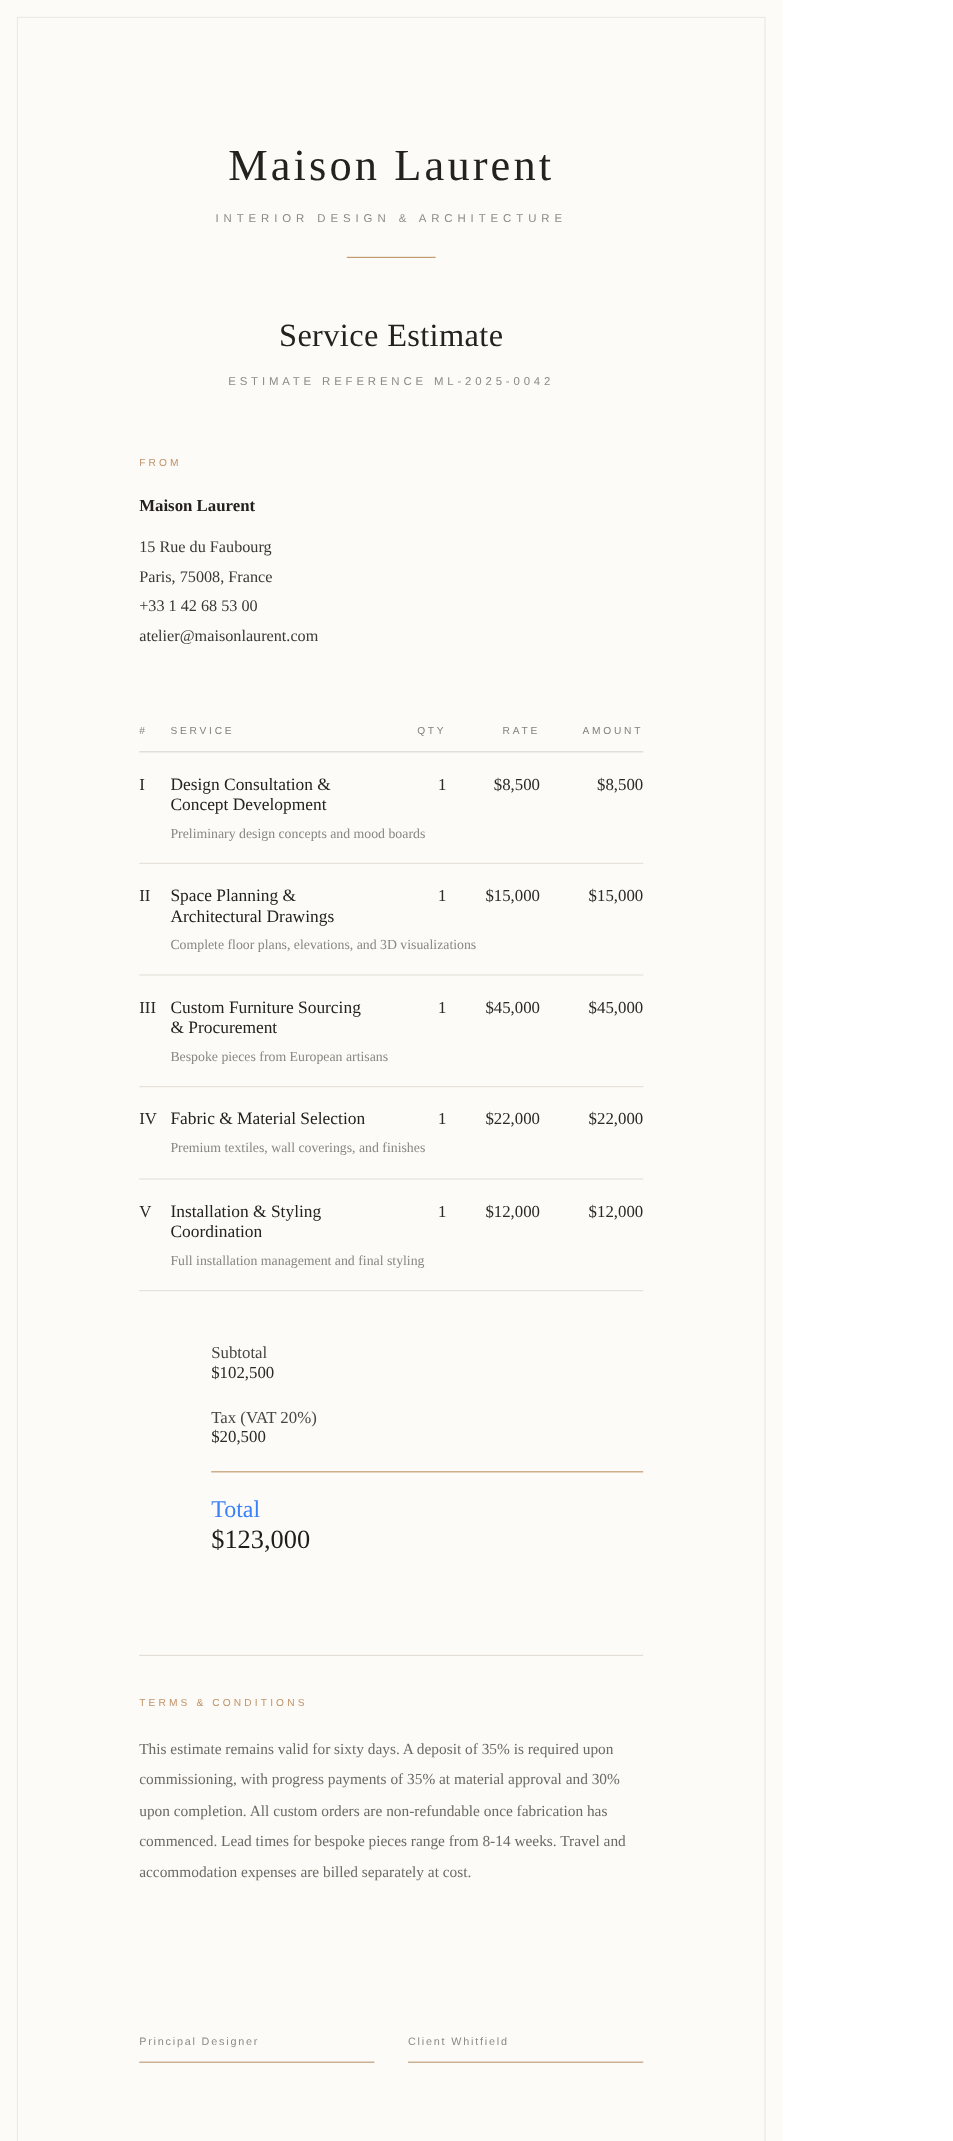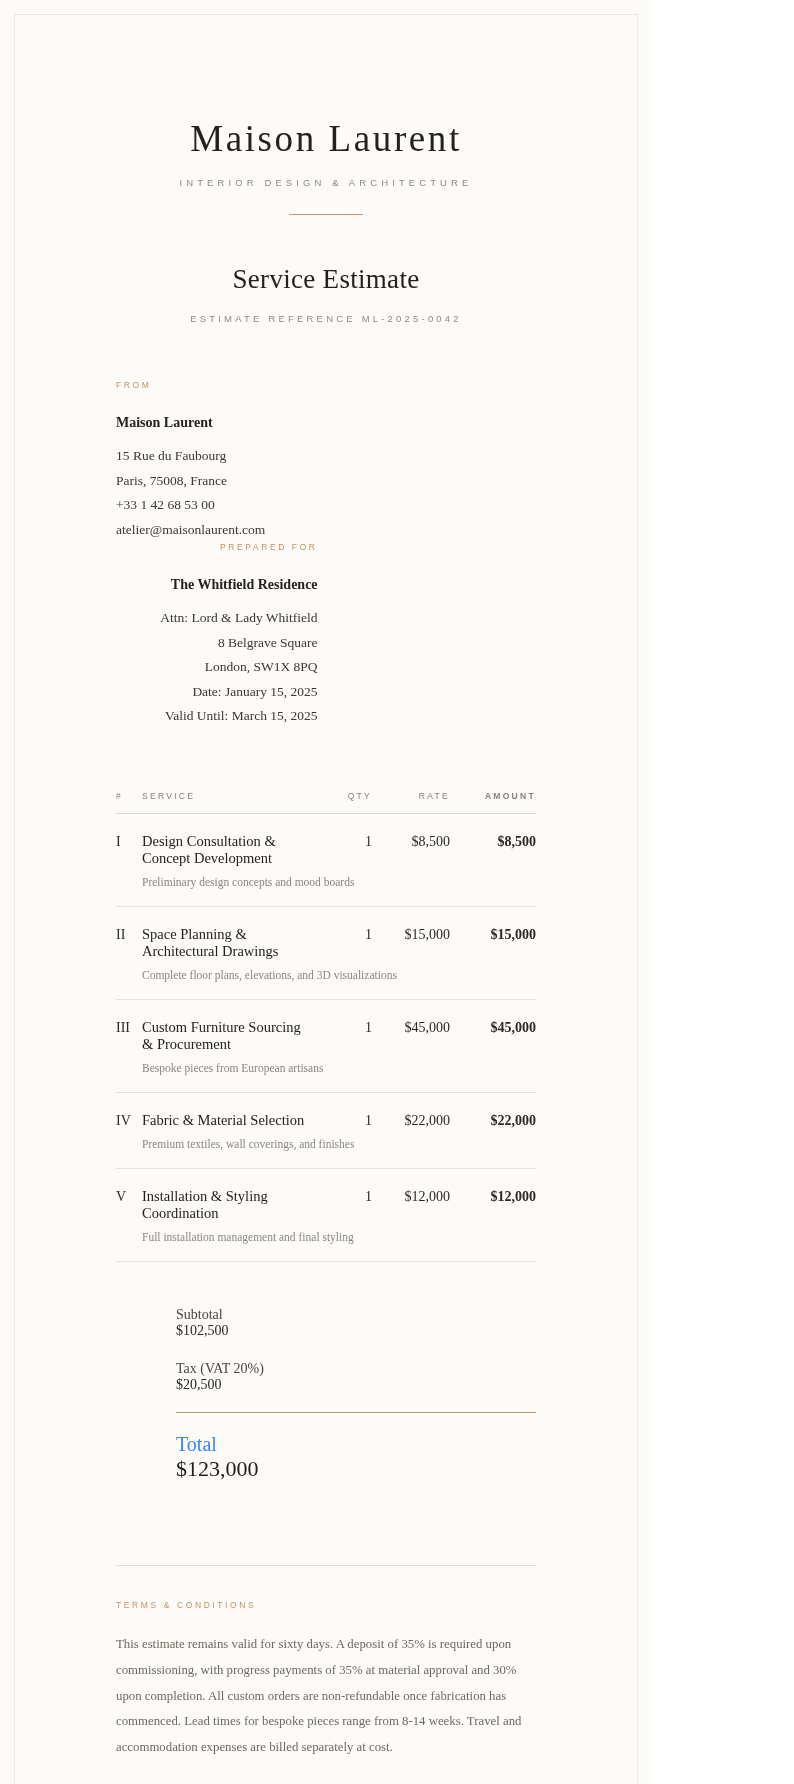--- a/index.html
+++ b/index.html
@@ -86,23 +86,22 @@
     font-family: "Liberation Sans", sans-serif;
     font-size: 9.5px;
     letter-spacing: 3.2px;
     color: #8d8a85;
     text-transform: uppercase;
   }
 
   
   .parties {
     display: flex;
-    justify-content: center;
+    justify-content: flex-start;
     margin-top: 56px;
-    flex-direction: column;
   }
   .party {
     width: 48%;
   }
   .party.right {
     text-align: right;
   }
   .party-label {
     font-family: "Liberation Sans", sans-serif;
     font-size: 8.5px;
@@ -138,21 +137,21 @@
     font-family: "Liberation Sans", sans-serif;
     font-size: 8.5px;
     letter-spacing: 2.3px;
     color: #85817b;
     text-transform: uppercase;
   }
   .col-num   { width: 26px; flex: 0 0 26px; }
   .col-desc  { flex: 1 1 auto; }
   .col-qty   { width: 62px; flex: 0 0 62px; text-align: right; }
   .col-rate  { width: 78px; flex: 0 0 78px; text-align: right; }
-  .col-amt   { width: 86px; flex: 0 0 86px; text-align: right; font-weight: bold; }
+  .col-amt   { width: 86px; flex: 0 0 86px; text-align: right; }
 
   .item-row {
     border-bottom: 1px solid #e6e2db;
     padding: 19px 0 16px 0;
   }
   .item-main {
     display: flex;
     align-items: baseline;
   }
   .item-num {
@@ -280,29 +279,20 @@
 
     <div class="parties">
       <div class="party left">
         <div class="party-label">FROM</div>
         <div class="party-name">Maison Laurent</div>
         <div class="party-line">15 Rue du Faubourg</div>
         <div class="party-line">Paris, 75008, France</div>
         <div class="party-line">+33 1 42 68 53 00</div>
         <div class="party-line">atelier@maisonlaurent.com</div>
       </div>
-      <div class="party right">
-        <div class="party-label">PREPARED FOR</div>
-        <div class="party-name">The Whitfield Residence</div>
-        <div class="party-line">Attn: Lord &amp; Lady Whitfield</div>
-        <div class="party-line">8 Belgrave Square</div>
-        <div class="party-line">London, SW1X 8PQ</div>
-        <div class="party-line">Date: January 15, 2025</div>
-        <div class="party-line">Valid Until: March 15, 2025</div>
-      </div>
     </div>
 
     <div class="items">
       <div class="items-head">
         <div class="th col-num">#</div>
         <div class="th col-desc">SERVICE</div>
         <div class="th col-qty">QTY</div>
         <div class="th col-rate">RATE</div>
         <div class="th col-amt">AMOUNT</div>
       </div>

